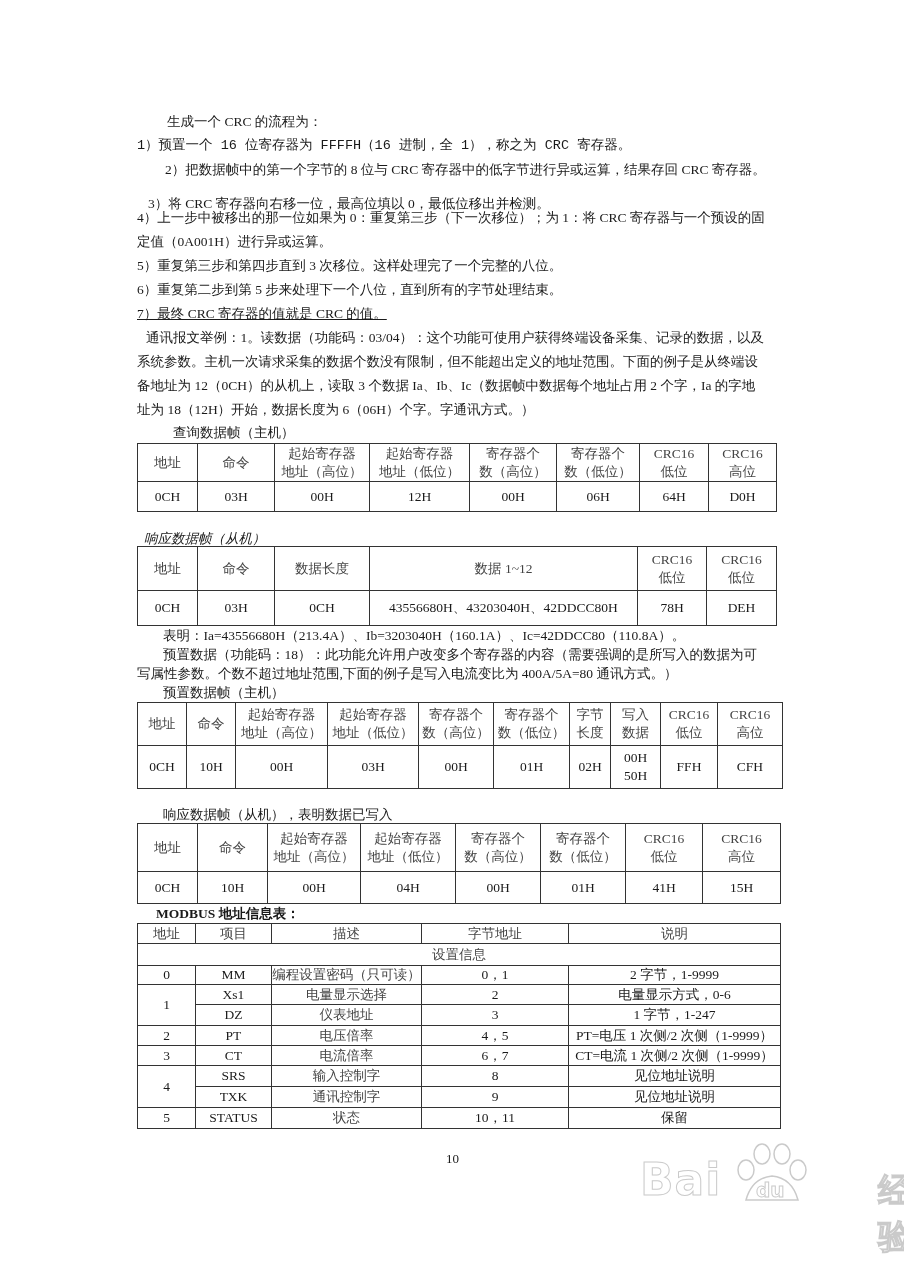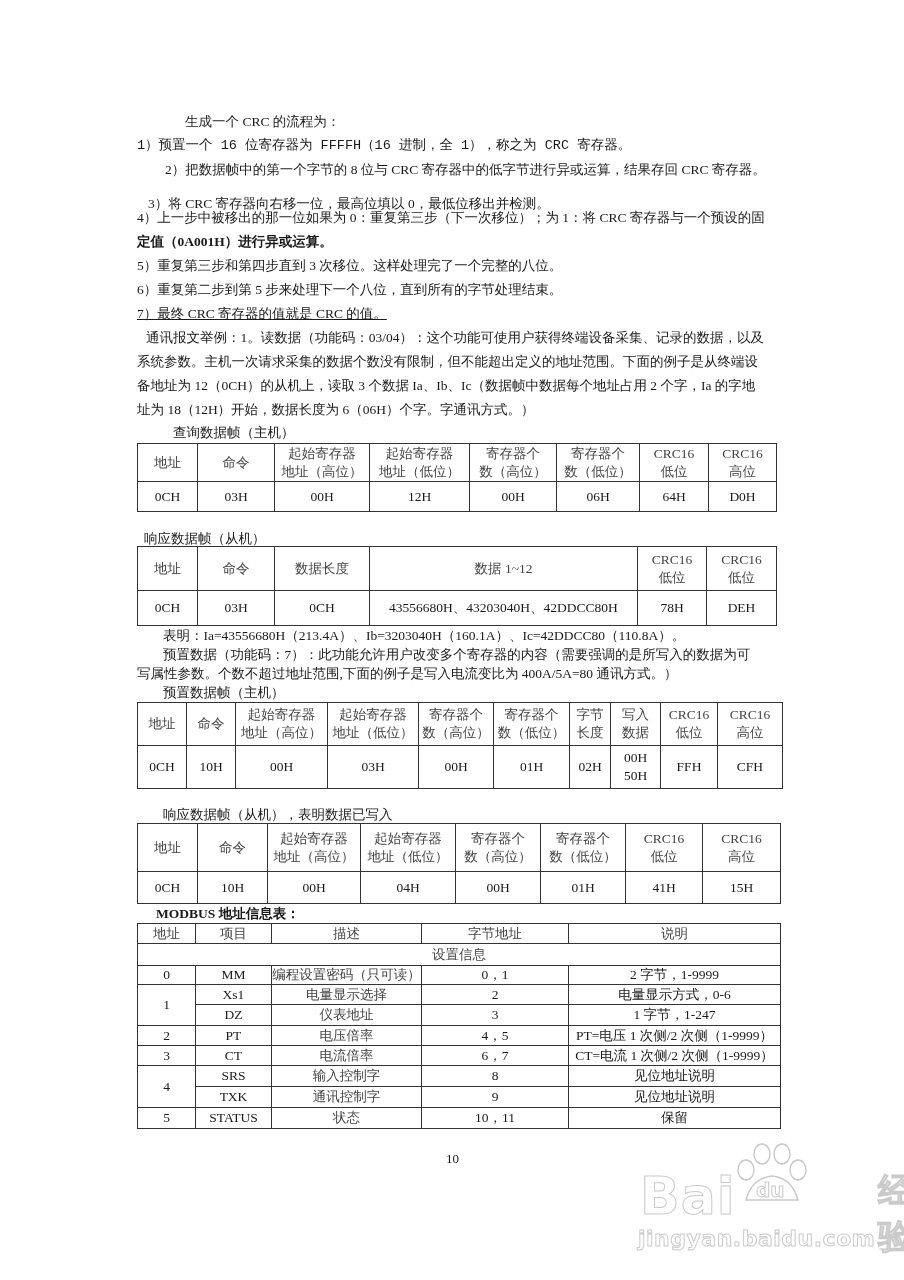--- a/index.html
+++ b/index.html
@@ -11,34 +11,34 @@
   table.t { position: absolute; border-collapse: collapse; table-layout: fixed; }
   table.t td {
     border: 1px solid #333; text-align: center; vertical-align: middle;
     font-size: 13.5px; line-height: 18px; padding: 0;
   }
   table.t td.cn { color: #444; }
   .pagenum { position: absolute; left: 446px; top: 1151px; font-size: 13px; }
   .watermark { position: absolute; left: 640px; top: 1148px; width: 220px; height: 110px; opacity: 0.95; }
   .wm-text { position: absolute; font-family: "DejaVu Sans", sans-serif; font-weight: bold; color: #fff;
     -webkit-text-stroke: 1px #c8c8c8; }
-  .wm-bai { left: 0px; top: 18px; font-size: 52px; letter-spacing: 1px; }
+  .wm-bai { left: 0px; top: 6px; font-size: 44px; letter-spacing: 1px; }
   .wm-du { left: 116px; top: 30px; font-size: 20px; }
   .wm-jy { left: 238px; top: 20px; font-size: 34px; }
   .wm-url { left: -2px; top: 78px; font-size: 22px; letter-spacing: 0.5px; }
 </style>
 </head>
 <body>
 
-<div class="line" style="left:185px;top:113px;">生成一个 CRC 的流程为：</div>
+<div class="line" style="left:167px;top:113px;">生成一个 CRC 的流程为：</div>
 <div class="line" style="left:137px;top:137px;font-family:Liberation Mono, monospace;">1）预置一个 16 位寄存器为 FFFFH（16 进制，全 1），称之为 CRC 寄存器。</div>
 <div class="line" style="left:137px;top:161px;margin-left:28px;">2）把数据帧中的第一个字节的 8 位与 CRC 寄存器中的低字节进行异或运算，结果存回 CRC 寄存器。</div>
 <div class="line" style="left:137px;top:195px;margin-left:11px;">3）将 CRC 寄存器向右移一位，最高位填以 0，最低位移出并检测。</div>
 <div class="line" style="left:137px;top:209px;">4）上一步中被移出的那一位如果为 0：重复第三步（下一次移位）；为 1：将 CRC 寄存器与一个预设的固</div>
-<div class="line" style="left:137px;top:233px;font-weight:bold;">定值（0A001H）进行异或运算。</div>
+<div class="line" style="left:137px;top:233px;">定值（0A001H）进行异或运算。</div>
 <div class="line" style="left:137px;top:257px;">5）重复第三步和第四步直到 3 次移位。这样处理完了一个完整的八位。</div>
 <div class="line" style="left:137px;top:281px;">6）重复第二步到第 5 步来处理下一个八位，直到所有的字节处理结束。</div>
 <div class="line" style="left:137px;top:305px;text-decoration:underline;">7）最终 CRC 寄存器的值就是 CRC 的值。</div>
 
 <div class="line" style="left:146px;top:329px;">通讯报文举例：1。读数据（功能码：03/04）：这个功能可使用户获得终端设备采集、记录的数据，以及</div>
 <div class="line" style="left:137px;top:353px;">系统参数。主机一次请求采集的数据个数没有限制，但不能超出定义的地址范围。下面的例子是从终端设</div>
 <div class="line" style="left:137px;top:377px;">备地址为 12（0CH）的从机上，读取 3 个数据 Ia、Ib、Ic（数据帧中数据每个地址占用 2 个字，Ia 的字地</div>
 <div class="line" style="left:137px;top:401px;">址为 18（12H）开始，数据长度为 6（06H）个字。字通讯方式。）</div>
 <div class="line" style="left:173px;top:424px;">查询数据帧（主机）</div>
 
@@ -70,21 +70,21 @@
     <td>00H</td>
     <td>12H</td>
     <td>00H</td>
     <td>06H</td>
     <td>64H</td>
     <td>D0H</td>
   </tr>
 </tbody>
   </table>
 
-<div class="line" style="left:144px;top:530px;">响应数据帧（从机）</div>
+<div class="line" style="left:144px;top:530px;font-style:italic;">响应数据帧（从机）</div>
 
 <table class="t" style="left:137px;top:546px;width:639px;">
   <colgroup>
       <col style="width:60px">
       <col style="width:77px">
       <col style="width:95px">
       <col style="width:268px">
       <col style="width:69px">
       <col style="width:70px">
     </colgroup>
@@ -102,21 +102,21 @@
     <td>03H</td>
     <td>0CH</td>
     <td>43556680H、43203040H、42DDCC80H</td>
     <td>78H</td>
     <td>DEH</td>
   </tr>
 </tbody>
   </table>
 
 <div class="line" style="left:163px;top:627px;">表明：Ia=43556680H（213.4A）、Ib=3203040H（160.1A）、Ic=42DDCC80（110.8A）。</div>
-<div class="line" style="left:163px;top:646px;">预置数据（功能码：7）：此功能允许用户改变多个寄存器的内容（需要强调的是所写入的数据为可</div>
+<div class="line" style="left:163px;top:646px;">预置数据（功能码：18）：此功能允许用户改变多个寄存器的内容（需要强调的是所写入的数据为可</div>
 <div class="line" style="left:137px;top:665px;">写属性参数。个数不超过地址范围,下面的例子是写入电流变比为 400A/5A=80 通讯方式。）</div>
 <div class="line" style="left:163px;top:684px;">预置数据帧（主机）</div>
 
 <table class="t" style="left:137px;top:702px;width:645px;">
   <colgroup>
       <col style="width:49px">
       <col style="width:49px">
       <col style="width:92px">
       <col style="width:91px">
       <col style="width:75px">
@@ -277,14 +277,13 @@
       <ellipse cx="14" cy="28" rx="8" ry="10"></ellipse>
       <ellipse cx="30" cy="12" rx="8" ry="10"></ellipse>
       <ellipse cx="50" cy="12" rx="8" ry="10"></ellipse>
       <ellipse cx="66" cy="28" rx="8" ry="10"></ellipse>
       <path d="M14 58 Q20 36 40 34 Q60 36 66 58 Z"></path>
     </g>
   </svg>
   <span class="wm-text wm-bai">Bai</span>
   <span class="wm-text wm-du">du</span>
   <span class="wm-text wm-jy">经验</span>
-  <span class="wm-text wm-url">jingyan.baidu.com</span>
 </div>
 
 </body></html>

